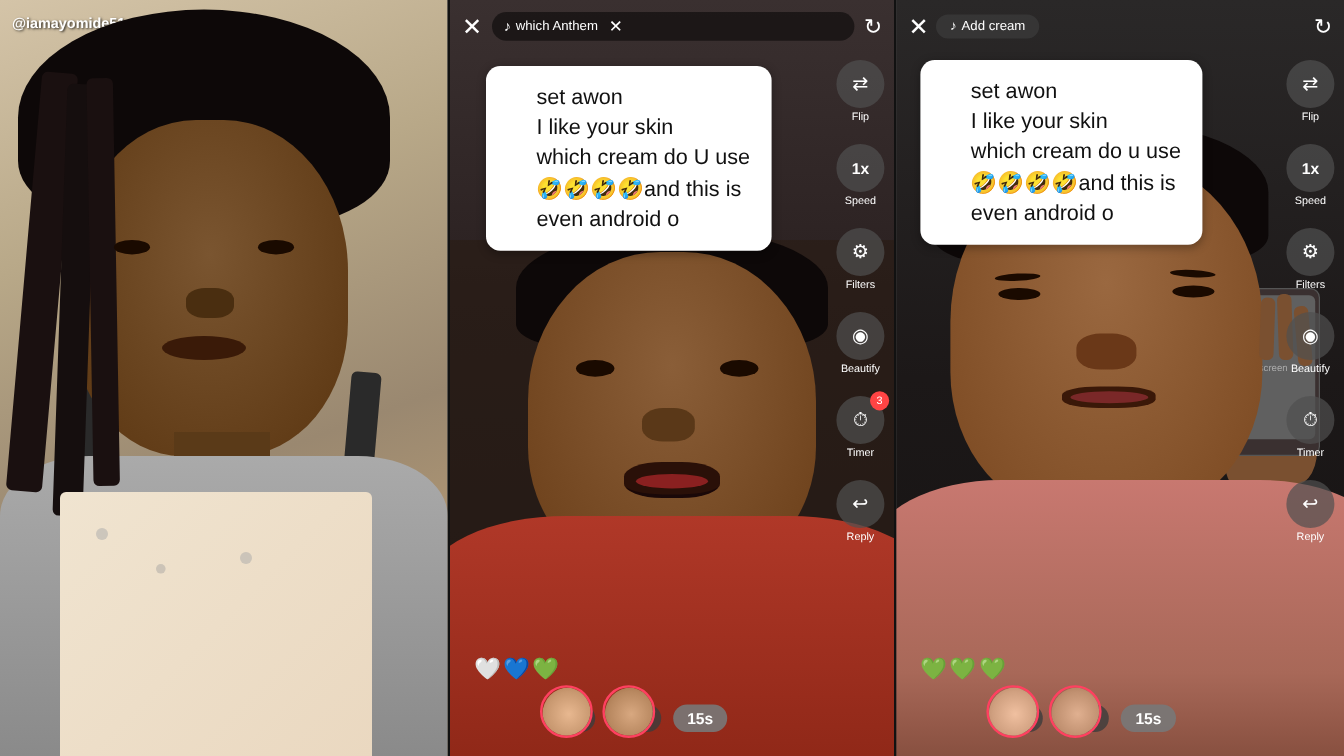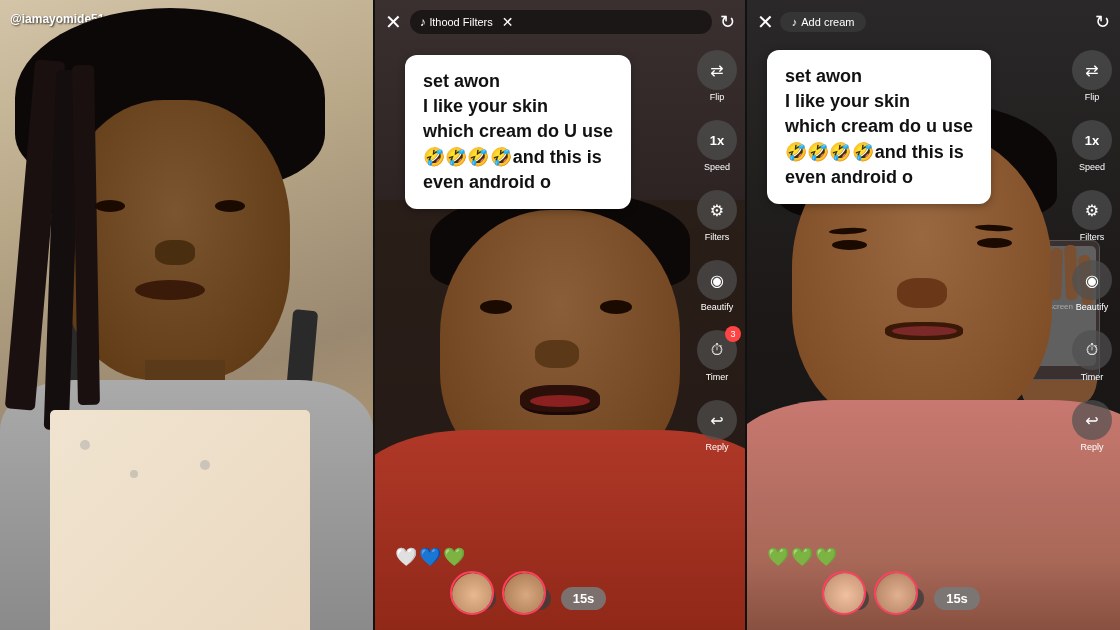--- a/index.html
+++ b/index.html
@@ -131,23 +131,24 @@
       background: white;
       border-radius: 12px;
       padding: 14px 18px;
       z-index: 10;
       max-width: 300px;
       box-shadow: 0 2px 8px rgba(0,0,0,0.3);
     }
 
     .text-bubble .bubble-text {
       font-size: 18px;
-      font-weight: bold;
+      font-weight: normal;
       color: #111;
       line-height: 1.4;
+      margin-left: 24px;
     }
 
     
     .right-icons {
       position: absolute;
       top: 50px;
       right: 8px;
       display: flex;
       flex-direction: column;
       align-items: center;
@@ -385,21 +386,21 @@
   <div style="position:absolute;top:395px;left:155px;width:60px;height:12px;background:#8a2020;border-radius:50%;z-index:5;"></div>
 
   <div style="position:absolute;top:460px;left:155px;width:70px;height:100px;background:#7a4e28;z-index:2;"></div>
 
   <div style="position:absolute;bottom:0;left:-20px;width:420px;height:200px;background:linear-gradient(to bottom,#b03828 0%,#902818 100%);border-radius:28% 28% 0 0;z-index:2;"></div>
 
   <div class="tiktok-top-bar">
     <span class="close-btn">✕</span>
     <div class="music-tag">
       <span class="music-note">♪</span>
-      <span>lthood Filters</span>
+      <span>which Anthem</span>
       <span class="close-tag">✕</span>
     </div>
     <span class="refresh-btn">↻</span>
   </div>
 
   <div class="text-bubble">
     <div class="bubble-text">set awon</div>
     <div class="bubble-text">I like your skin</div>
     <div class="bubble-text">which cream do U use</div>
     <div class="bubble-text">🤣🤣🤣🤣and this is</div>

